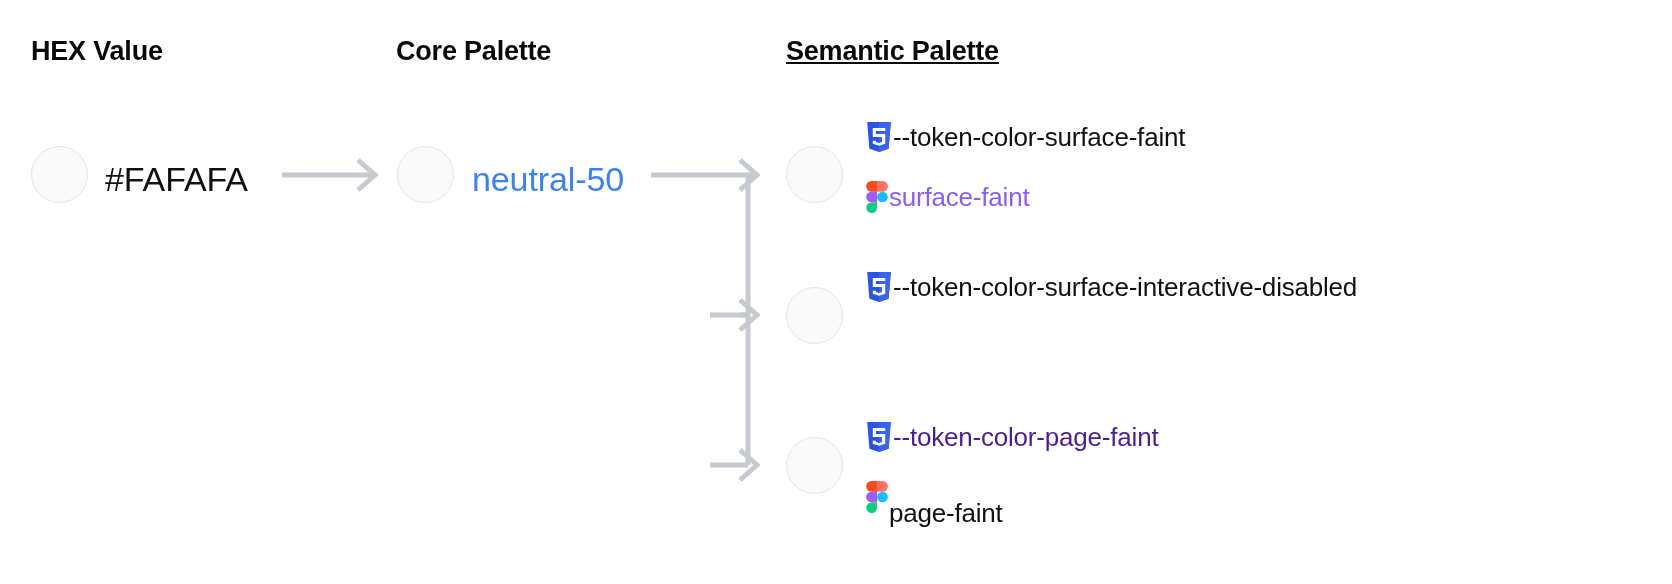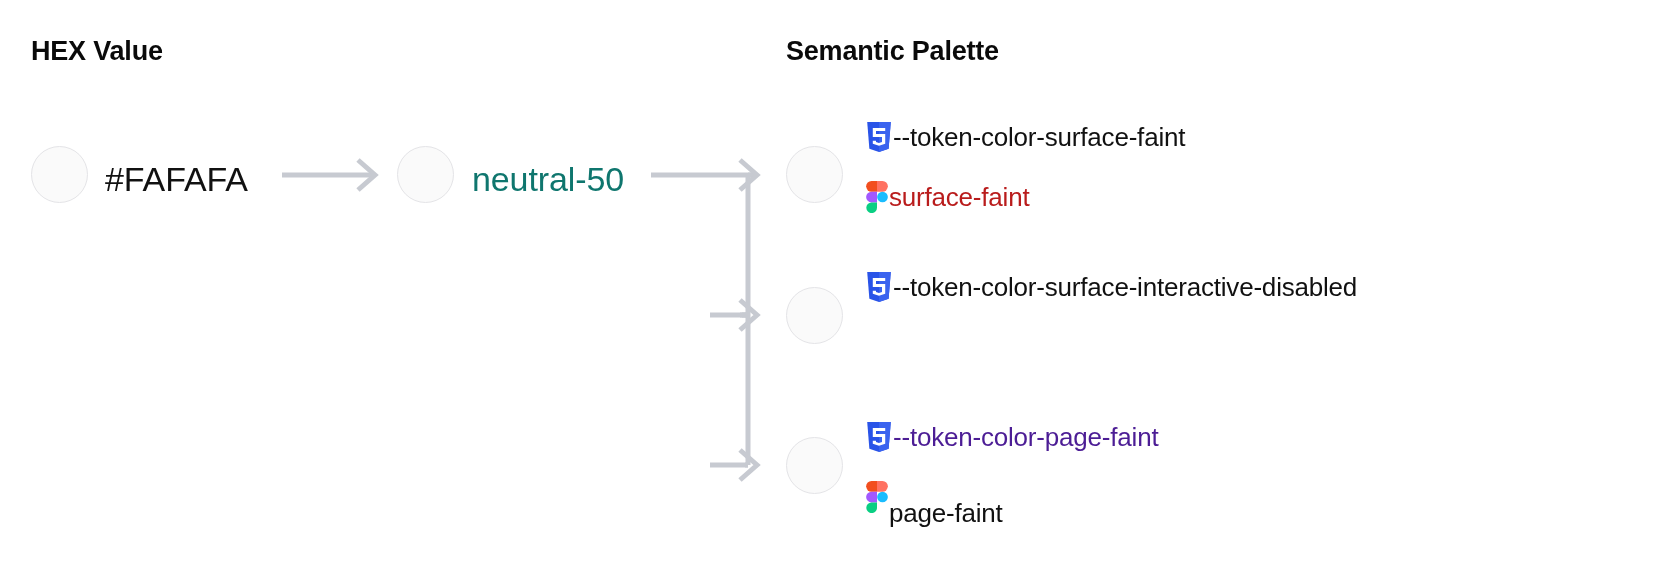--- a/index.html
+++ b/index.html
@@ -95,21 +95,22 @@
   }
   .icon-css3 { width: 26px; height: 30px; }
   .icon-figma { width: 22px; height: 32px; }
 </style>
 </head>
 <body>
 
 <div class="canvas">
 
   <div class="col-heading" id="heading-hex" style="color: rgb(10, 10, 10);">HEX Value</div>
-  <div class="col-heading" id="heading-semantic" style="color: rgb(10, 10, 10);">Semantic Palette</div>
+  <div class="col-heading" id="heading-core" style="color: rgb(10, 10, 10);">Core Palette</div>
+  <div class="col-heading" id="heading-semantic" style="color: rgb(10, 10, 10); text-decoration: underline;">Semantic Palette</div>
 
   <svg class="connectors" width="1672" height="584" viewBox="0 0 1672 584" fill="none" xmlns="http://www.w3.org/2000/svg">
     <g stroke="#C7CAD1" stroke-width="5" fill="none" stroke-linecap="butt" stroke-linejoin="miter">
 
       <line x1="282" y1="175" x2="372" y2="175"></line>
       <polyline points="358,160 375,175 358,190" stroke-width="5"></polyline>
 
       <line x1="651" y1="175" x2="748" y2="175"></line>
 
       <line x1="748" y1="175" x2="748" y2="465"></line>
@@ -130,21 +131,21 @@
 
       <line x1="710" y1="465" x2="748" y2="465"></line>
       <polyline points="740,450 757,465 740,480"></polyline>
     </g>
   </svg>
 
   <div class="swatch" id="swatch-hex" style="left: 31px; top: 146px; background: rgb(250, 250, 250); border-color: rgb(228, 228, 231);"></div>
   <div class="value-label" id="label-hex" style="left: 105px; top: 160px; color: rgb(17, 17, 17);">#FAFAFA</div>
 
   <div class="swatch" id="swatch-core" style="left: 397px; top: 146px; background: rgb(250, 250, 250); border-color: rgb(228, 228, 231);"></div>
-  <div class="value-label" id="label-core" style="left: 472px; top: 160px; color: #0f766e;">neutral-50</div>
+  <div class="value-label" id="label-core" style="left: 472px; top: 160px; color: #3b82f6;">neutral-50</div>
 
   <div class="swatch" style="left: 786px; top: 146px; background: rgb(250, 250, 250); border-color: rgb(228, 228, 231);"></div>
   <div class="swatch" style="left: 786px; top: 287px; background: rgb(250, 250, 250); border-color: rgb(228, 228, 231);"></div>
   <div class="swatch" style="left: 786px; top: 437px; background: rgb(250, 250, 250); border-color: rgb(228, 228, 231);"></div>
 
   <div class="semantic-row" style="top:118px;">
     <div class="token-line">
       <span class="icon icon-css3">
         <svg width="26" height="30" viewBox="0 0 24 28" xmlns="http://www.w3.org/2000/svg">
           <path d="M1 0 H23 L21 25 L12 28 L3 25 Z" fill="#2A54E8"></path>
@@ -158,21 +159,21 @@
     <div class="token-line">
       <span class="icon icon-figma">
         <svg width="22" height="32" viewBox="0 0 22 32" xmlns="http://www.w3.org/2000/svg">
           <path d="M5.5 0 H11 V10.7 H5.5 A5.35 5.35 0 0 1 5.5 0 Z" fill="#F24E1E"></path>
           <path d="M11 0 H16.5 A5.35 5.35 0 0 1 16.5 10.7 H11 Z" fill="#FF7262"></path>
           <path d="M5.5 10.7 H11 V21.4 H5.5 A5.35 5.35 0 0 1 5.5 10.7 Z" fill="#A259FF"></path>
           <circle cx="16.5" cy="16" r="5.35" fill="#1ABCFE"></circle>
           <path d="M5.5 21.4 H11 V26.7 A5.35 5.35 0 1 1 5.5 21.4 Z" fill="#0ACF83"></path>
         </svg>
       </span>
-      <span class="token-text" style="color: #b91c1c;">surface-faint</span>
+      <span class="token-text" style="color: #8b5cf6;">surface-faint</span>
     </div>
   </div>
 
   <div class="semantic-row" style="top:268px;">
     <div class="token-line">
       <span class="icon icon-css3">
         <svg width="26" height="30" viewBox="0 0 24 28" xmlns="http://www.w3.org/2000/svg">
           <path d="M1 0 H23 L21 25 L12 28 L3 25 Z" fill="#2A54E8"></path>
           <path d="M12 0 H23 L21 25 L12 28 Z" fill="#3A63EF"></path>
           <path d="M6.2 5.5 H17.8 V8.4 H9.2 V11.1 H17.8 V20.3 L12 22.2 L6.2 20.3 V17.4 H9.2 V18.6 L12 19.5 L14.8 18.6 V14.0 H6.2 Z" fill="#FFFFFF"></path>

